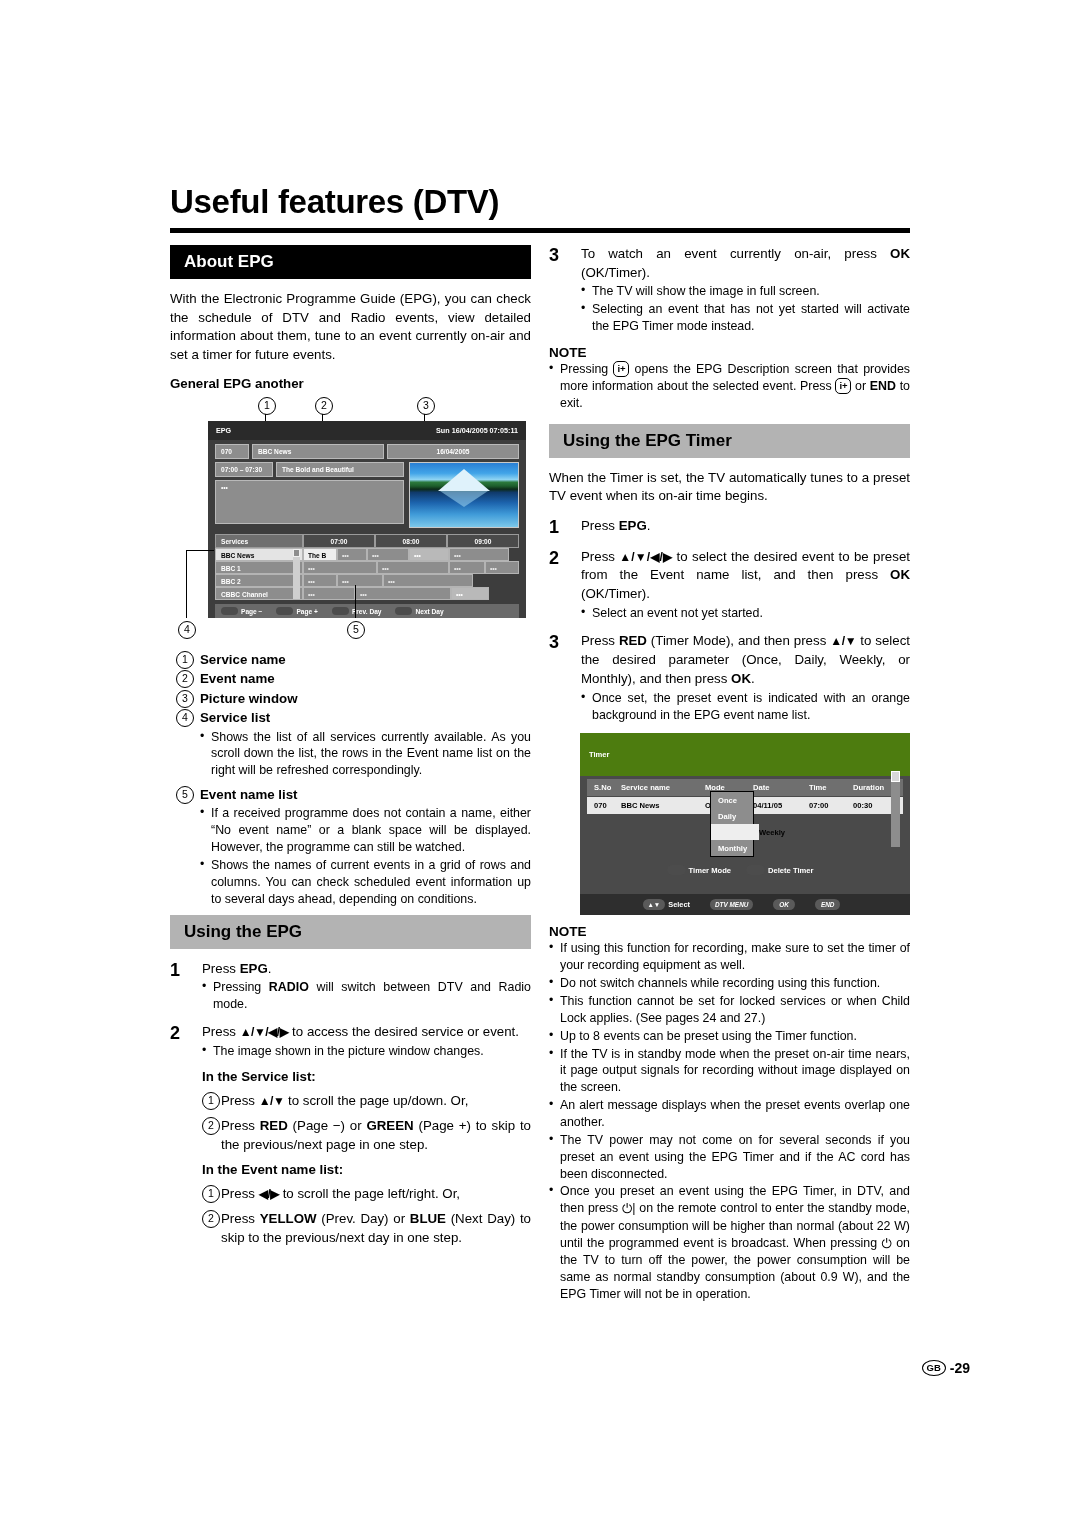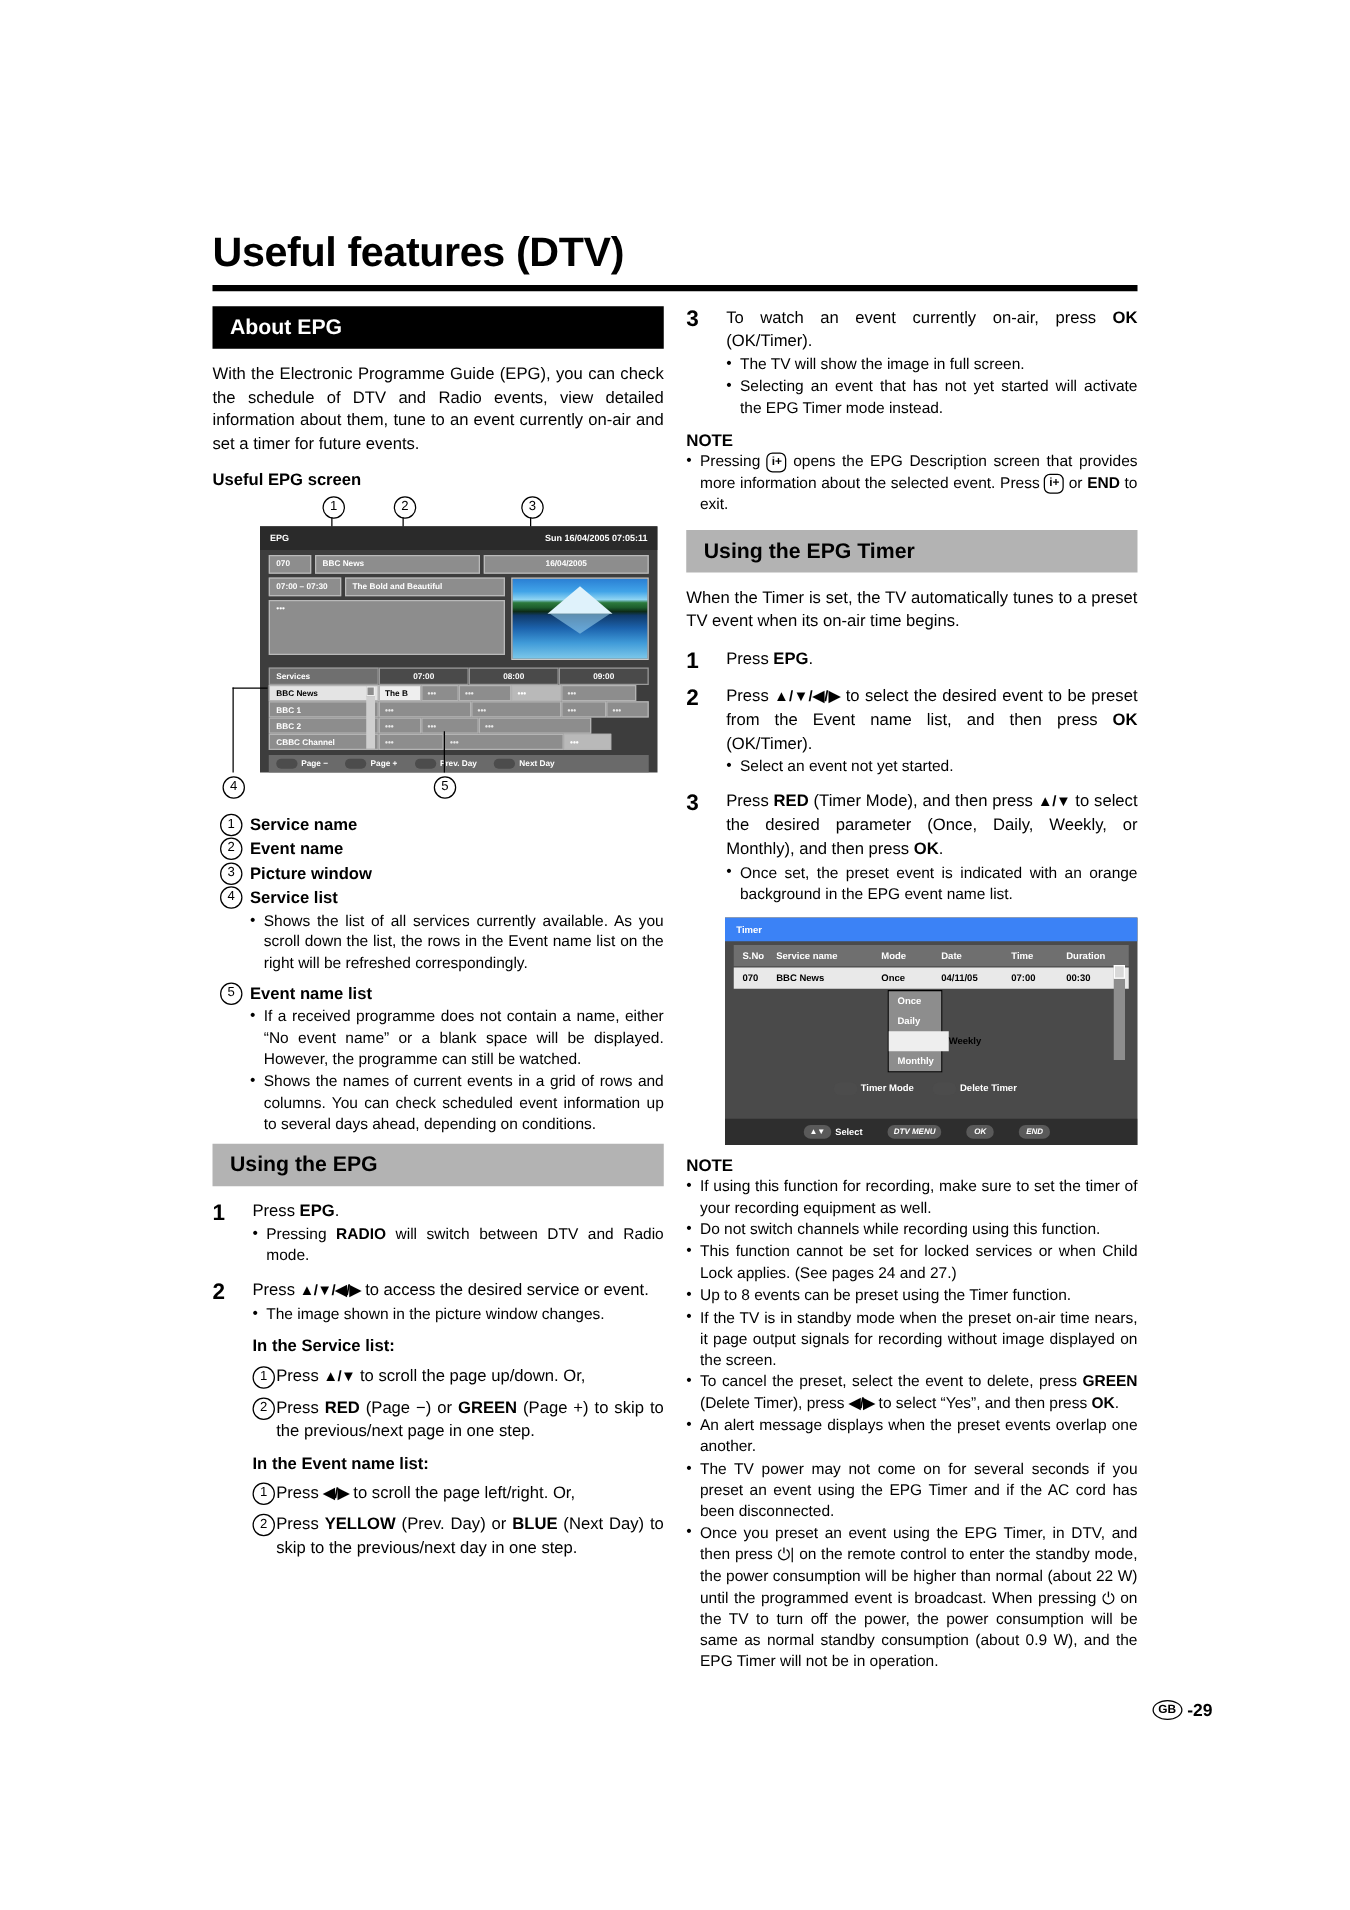--- a/index.html
+++ b/index.html
@@ -375,22 +375,22 @@
   .fig-timer {
     width: 330px;
     height: 182px;
     background: #4a4a4a;
     margin: 7px 0 9px 31px;
     color: #fff;
     position: relative;
     overflow: hidden;
   }
   .tm-top {
-    background: #3b82f6;
-    padding: 5px 9px;
+    background: #4d7c0f;
+    padding: 17px 9px;
     font-size: 7.6px;
     font-weight: bold;
   }
   .tm-head {
     display: flex;
     background: #6f6f6f;
     font-size: 7.6px;
     font-weight: bold;
     padding: 4px 0;
     margin: 3px 7px 0 7px;
@@ -491,21 +491,21 @@
     <div class="title-rule"></div>
 
     <div class="cols">
 
       <div class="col">
 
         <div class="sec-black">About EPG</div>
 
         <p class="para">With the Electronic Programme Guide (EPG), you can check the schedule of DTV and Radio events, view detailed information about them, tune to an event currently on-air and set a timer for future events.</p>
 
-        <div class="subhead">Useful EPG screen</div>
+        <div class="subhead">General EPG another</div>
 
         <div class="fig-epg-wrap">
 
           <span class="circ circ-abs" style="left:88px;top:2px;">1</span>
           <span class="circ circ-abs" style="left:145px;top:2px;">2</span>
           <span class="circ circ-abs" style="left:247px;top:2px;">3</span>
           <span class="vline" style="left:95px;top:19px;height:38px;"></span>
           <span class="vline" style="left:152px;top:19px;height:53px;"></span>
           <span class="vline" style="left:254px;top:19px;height:55px;"></span>
 
@@ -792,21 +792,20 @@
           </div>
         </div>
 
         <div class="note-title">NOTE</div>
         <ul class="bullets">
           <li>If using this function for recording, make sure to set the timer of your recording equipment as well.</li>
           <li>Do not switch channels while recording using this function.</li>
           <li>This function cannot be set for locked services or when Child Lock applies. (See pages 24 and 27.)</li>
           <li>Up to 8 events can be preset using the Timer function.</li>
           <li>If the TV is in standby mode when the preset on-air time nears, it page output signals for recording without image displayed on the screen.</li>
-          <li>To cancel the preset, select the event to delete, press <b>GREEN</b> (Delete Timer), press <span class="arrows"><b>◀/▶</b></span> to select “Yes”, and then press <b>OK</b>.</li>
           <li>An alert message displays when the preset events overlap one another.</li>
           <li>The TV power may not come on for several seconds if you preset an event using the EPG Timer and if the AC cord has been disconnected.</li>
           <li>Once you preset an event using the EPG Timer, in DTV, and then press <span class="pwr">⏻</span>| on the remote control to enter the standby mode, the power consumption will be higher than normal (about 22 W) until the programmed event is broadcast. When pressing <span class="pwr">⏻</span> on the TV to turn off the power, the power consumption will be same as normal standby consumption (about 0.9 W), and the EPG Timer will not be in operation.</li>
         </ul>
       </div>
     </div>
   </div>
 
   <div class="footer">
     <span class="gb">GB</span>

